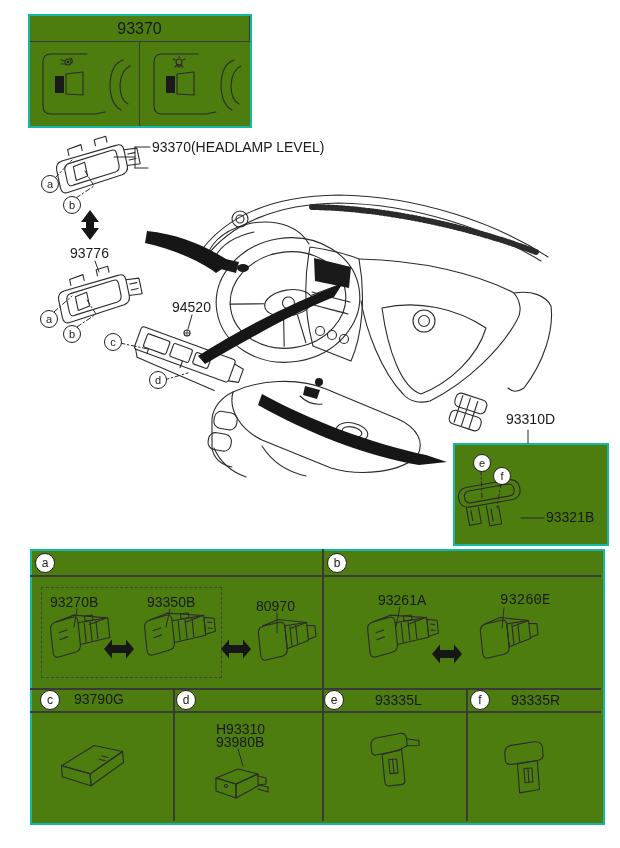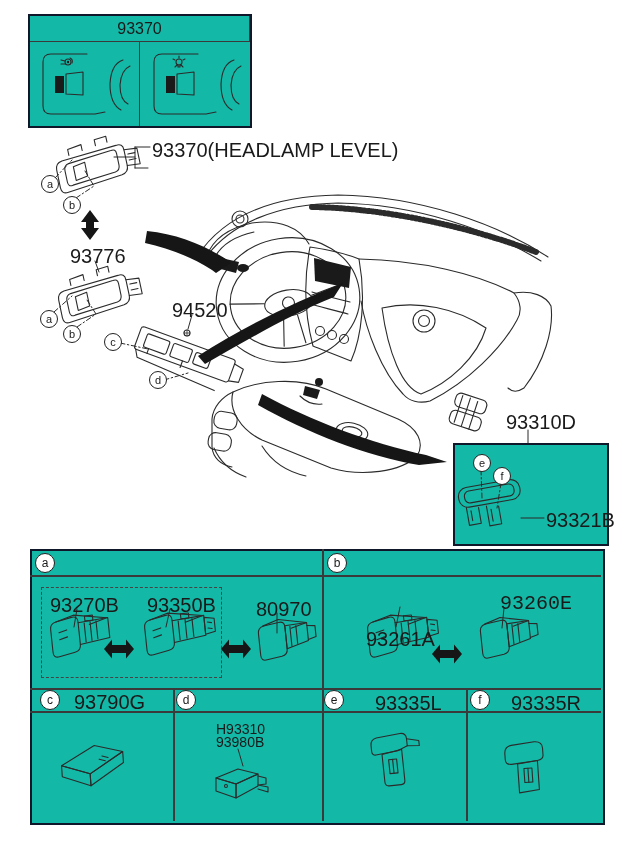--- a/index.html
+++ b/index.html
@@ -1,35 +1,35 @@
 <!DOCTYPE html>
 <html><head>
 <meta charset="utf-8">
 <style>
   html,body{margin:0;padding:0;background:#fff;}
   body{width:620px;height:848px;position:relative;font-family:"Liberation Sans",sans-serif;color:#1a1a1a;}
   .page{position:absolute;inset:0;background:#fff;overflow:hidden;}
   .art{position:absolute;left:0;top:0;z-index:2;pointer-events:none;}
   
-  .reftable{position:absolute;border:2px solid #0f172a;background:#14b8a6;z-index:1;}
+  .reftable{position:absolute;border:2px solid #14b8a6;background:#4d7c0f;z-index:1;}
   .tt{left:28px;top:14px;width:220px;height:110px;}
   .tt .hdr{position:absolute;top:0;left:0;right:0;height:25px;border-bottom:1.5px solid #3a3a3a;display:flex;}
   .tt .hcell{flex:1;text-align:center;line-height:25px;font-size:16px;}
   .tt .hcell:first-child{border-right:1.5px solid #3a3a3a;}
   .tt .vdiv{position:absolute;left:109px;top:25px;bottom:0;width:0;border-left:1.5px solid #3a3a3a;}
   .bt{left:30px;top:549px;width:571px;height:272px;}
   .gline{position:absolute;background:#3a3a3a;z-index:1;}
   .dashedbox{position:absolute;left:41px;top:587px;width:179px;height:89px;border:1.2px dashed #444;z-index:1;}
   
   .bubble{position:absolute;width:16px;height:16px;border:1.3px solid #222;border-radius:50%;
           background:#fff;display:flex;align-items:center;justify-content:center;
           font-size:11px;line-height:1;z-index:4;}
   .bubble.big{width:18px;height:18px;font-size:12px;}
   
-  .plabel{position:absolute;font-size:20px;white-space:nowrap;z-index:4;background:transparent;}
+  .plabel{position:absolute;font-size:14px;white-space:nowrap;z-index:4;background:transparent;}
   .plabel.small{font-size:14px;}
 </style>
 </head>
 <body>
 
 <div class="page">
 
   <div class="reftable tt">
     <div class="hdr">
       <div class="hcell">93370</div>
@@ -265,21 +265,21 @@
   <div class="plabel" style="left:152px;top:139px;">93370(HEADLAMP LEVEL)</div>
   <div class="plabel" style="left:70px;top:245px;">93776</div>
   <div class="plabel" style="left:172px;top:299px;">94520</div>
   <div class="plabel" style="left:506px;top:411px;">93310D</div>
   <div class="plabel" style="left:546px;top:509px;">93321B</div>
 
   <div class="plabel" style="left:50px;top:594px;">93270B</div>
   <div class="plabel" style="left:147px;top:594px;">93350B</div>
   <div class="plabel" style="left:256px;top:598px;">80970</div>
 
-  <div class="plabel" style="left:366px;top:592px;margin-top:36px;">93261A</div>
+  <div class="plabel" style="left:378px;top:592px;">93261A</div>
   <div class="plabel" style="left:500px;top:592px;font-family:Liberation Mono, monospace;">93260E</div>
 
   <div class="plabel" style="left:74px;top:691px;">93790G</div>
   <div class="plabel small" style="left:216px;top:721px;">H93310</div>
   <div class="plabel small" style="left:216px;top:734px;">93980B</div>
   <div class="plabel" style="left:367px;top:692px;margin-left:8px;">93335L</div>
   <div class="plabel" style="left:511px;top:692px;">93335R</div>
 
   <div class="bubble" style="left:41px;top:175px;">a</div>
   <div class="bubble" style="left:63px;top:196px;">b</div>

